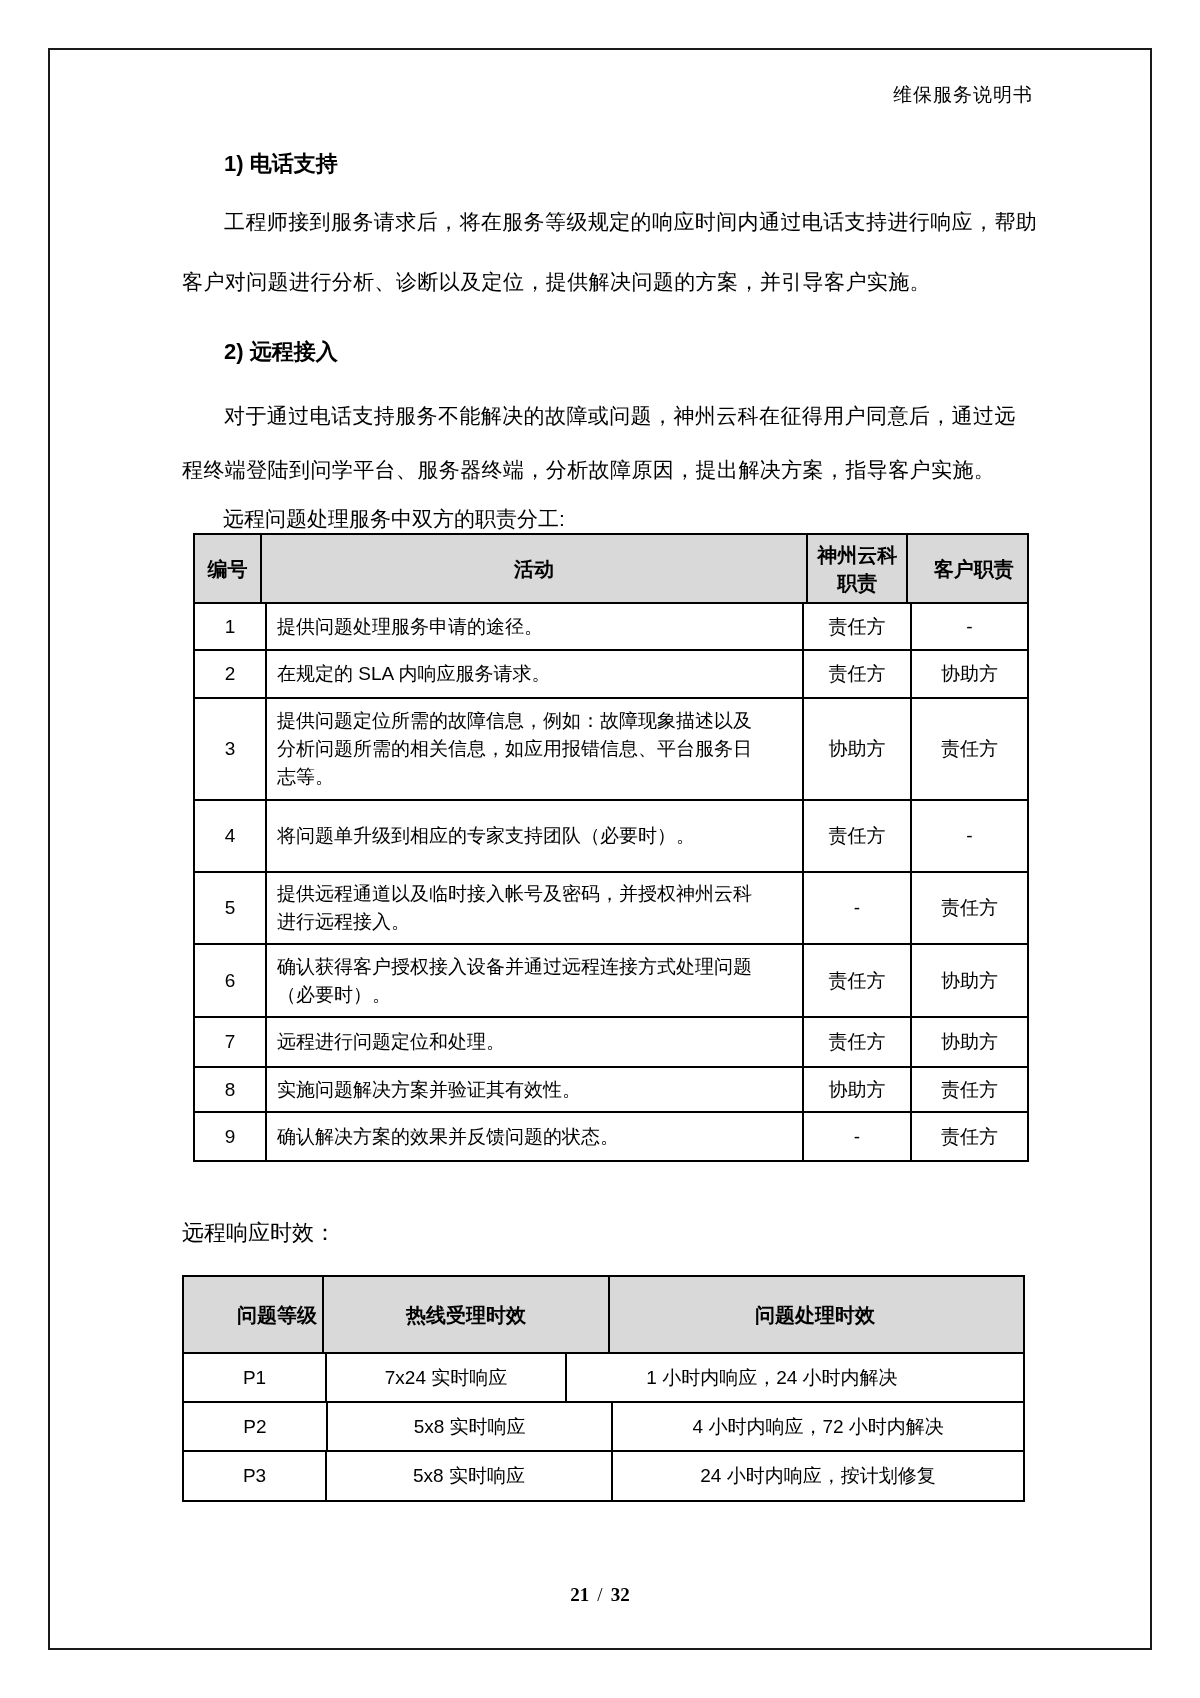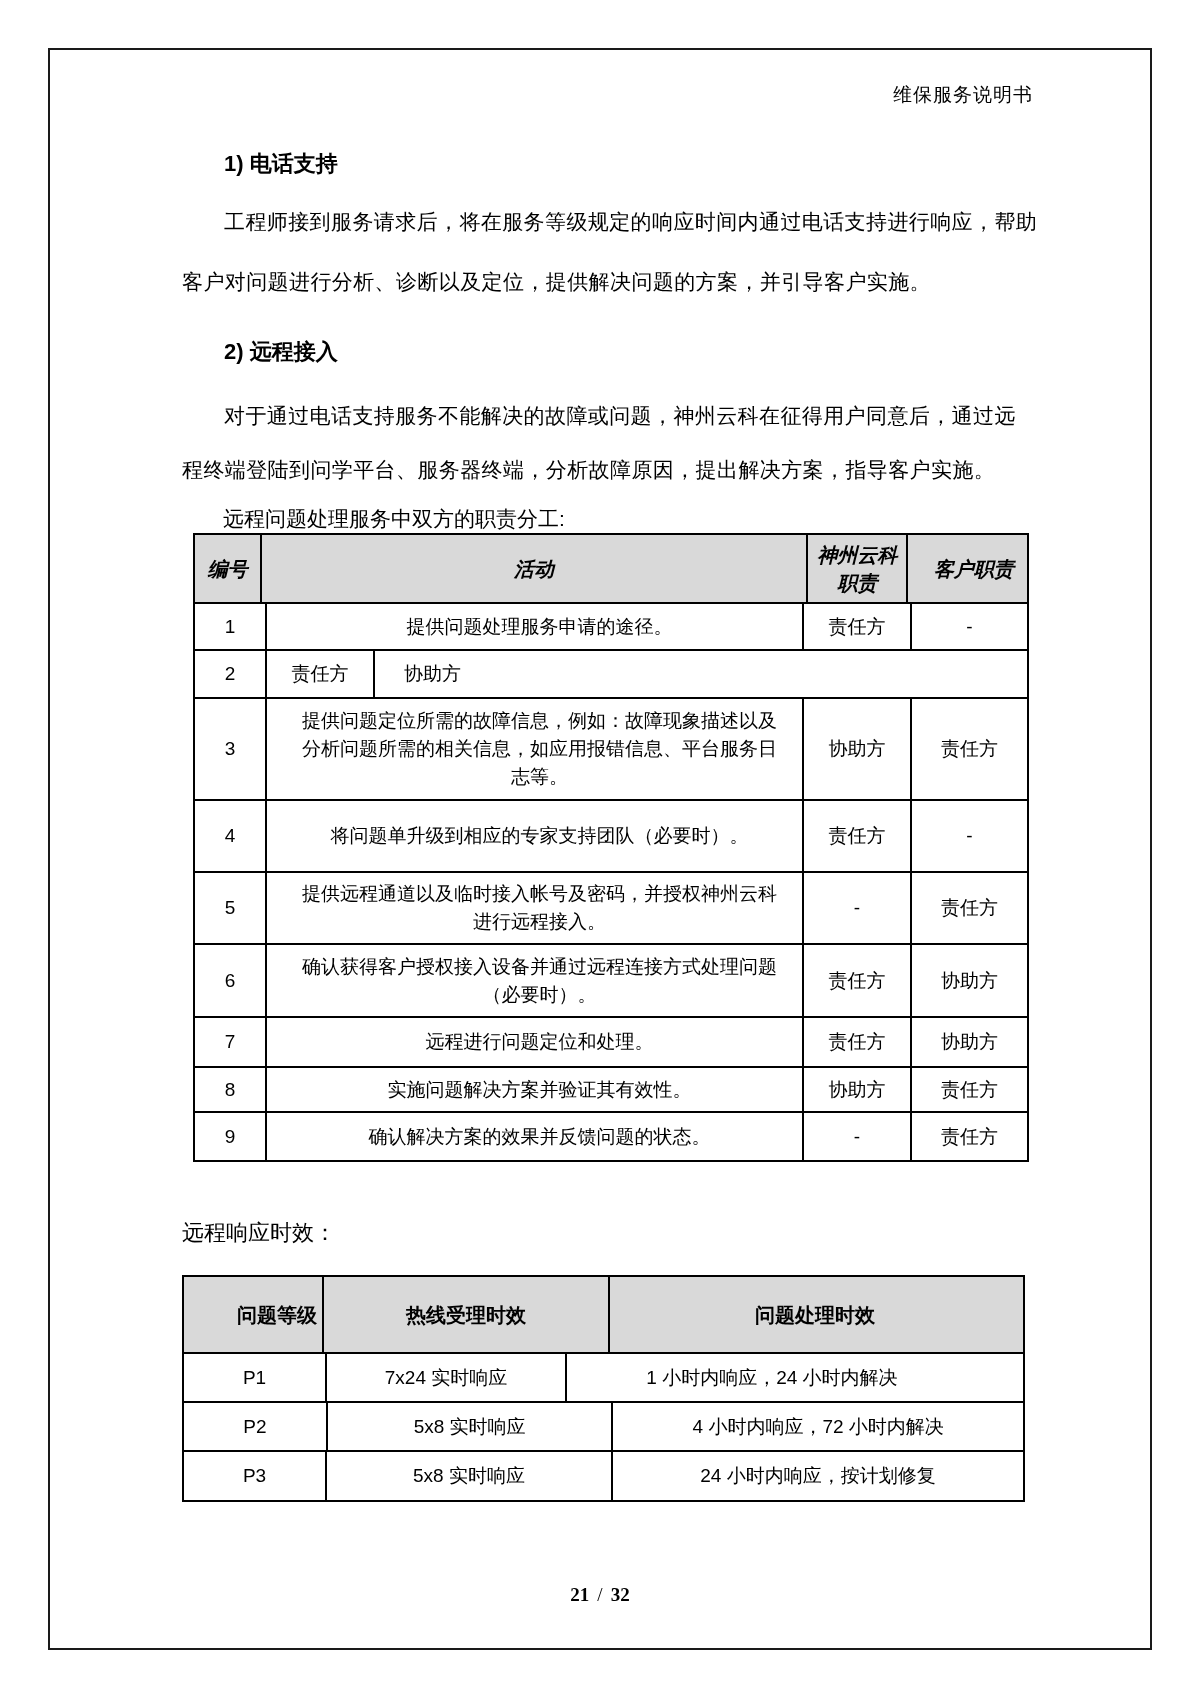--- a/index.html
+++ b/index.html
@@ -72,21 +72,21 @@
   .trow.hasline{border-bottom:2px solid var(--line);}
   .trow.thead{background:var(--header-bg);font-weight:bold;}
   .tcell{
     box-sizing:border-box;
     display:flex;flex-direction:column;
     justify-content:center;align-items:center;
     font-size:19px;
     overflow:hidden;
   }
   .tcell.cborder{border-right:2px solid var(--line);}
-  .tcell.left{align-items:center;padding-left:10px;}
+  .tcell.left{align-items:flex-start;padding-left:10px;}
   .trow.thead .tcell{font-size:20px;}
   .cline{white-space:nowrap;line-height:28px;}
   #table2 .cline{line-height:26px;}
   .footer{
     position:absolute;
     left:0;top:1584px;
     width:100%;
     text-align:center;
     font-family:"Liberation Serif", serif;
     font-size:19px;
@@ -106,21 +106,21 @@
   <div class="bodyline indent" style="top:208px">工程师接到服务请求后，将在服务等级规定的响应时间内通过电话支持进行响应，帮助</div>
   <div class="bodyline" style="top:268px">客户对问题进行分析、诊断以及定位，提供解决问题的方案，并引导客户实施。</div>
 
   <div class="heading" style="top:339px">2) 远程接入</div>
   <div class="bodyline indent" style="top:402px">对于通过电话支持服务不能解决的故障或问题，神州云科在征得用户同意后，通过远</div>
   <div class="bodyline" style="top:456px">程终端登陆到问学平台、服务器终端，分析故障原因，提出解决方案，指导客户实施。</div>
 
   <div class="intro-line">远程问题处理服务中双方的职责分工:</div>
 
   <div id="table1" class="dtable" style="left: 193px; top: 533px; width: 836px;">
-      <div class="trow thead hasline" style="height: 69px; font-style: italic;">
+      <div class="trow thead hasline" style="height: 69px;">
         <div class="tcell cborder" style="width: 72px;">
           <div class="cline">编号</div>
         </div>
         <div class="tcell cborder" style="width: 589px;">
           <div class="cline">活动</div>
         </div>
         <div class="tcell cborder" style="width: 108px; text-align: center;">
           <div class="cline">神州云科</div>
           <div class="cline">职责</div>
         </div>
@@ -138,20 +138,23 @@
         <div class="tcell cborder" style="width: 108px;">
           <div class="cline">责任方</div>
         </div>
         <div class="tcell" style="width: 115px;">
           <div class="cline">-</div>
         </div>
       </div>
       <div class="trow hasline" style="height: 48px;">
         <div class="tcell cborder" style="width: 72px;">
           <div class="cline">2</div>
+        </div>
+        <div class="tcell cborder left" style="width: 537px;">
+          <div class="cline">在规定的 SLA 内响应服务请求。</div>
         </div>
         <div class="tcell cborder" style="width: 108px;">
           <div class="cline">责任方</div>
         </div>
         <div class="tcell" style="width: 115px;">
           <div class="cline">协助方</div>
         </div>
       </div>
       <div class="trow hasline" style="height: 102px;">
         <div class="tcell cborder" style="width: 72px;">

